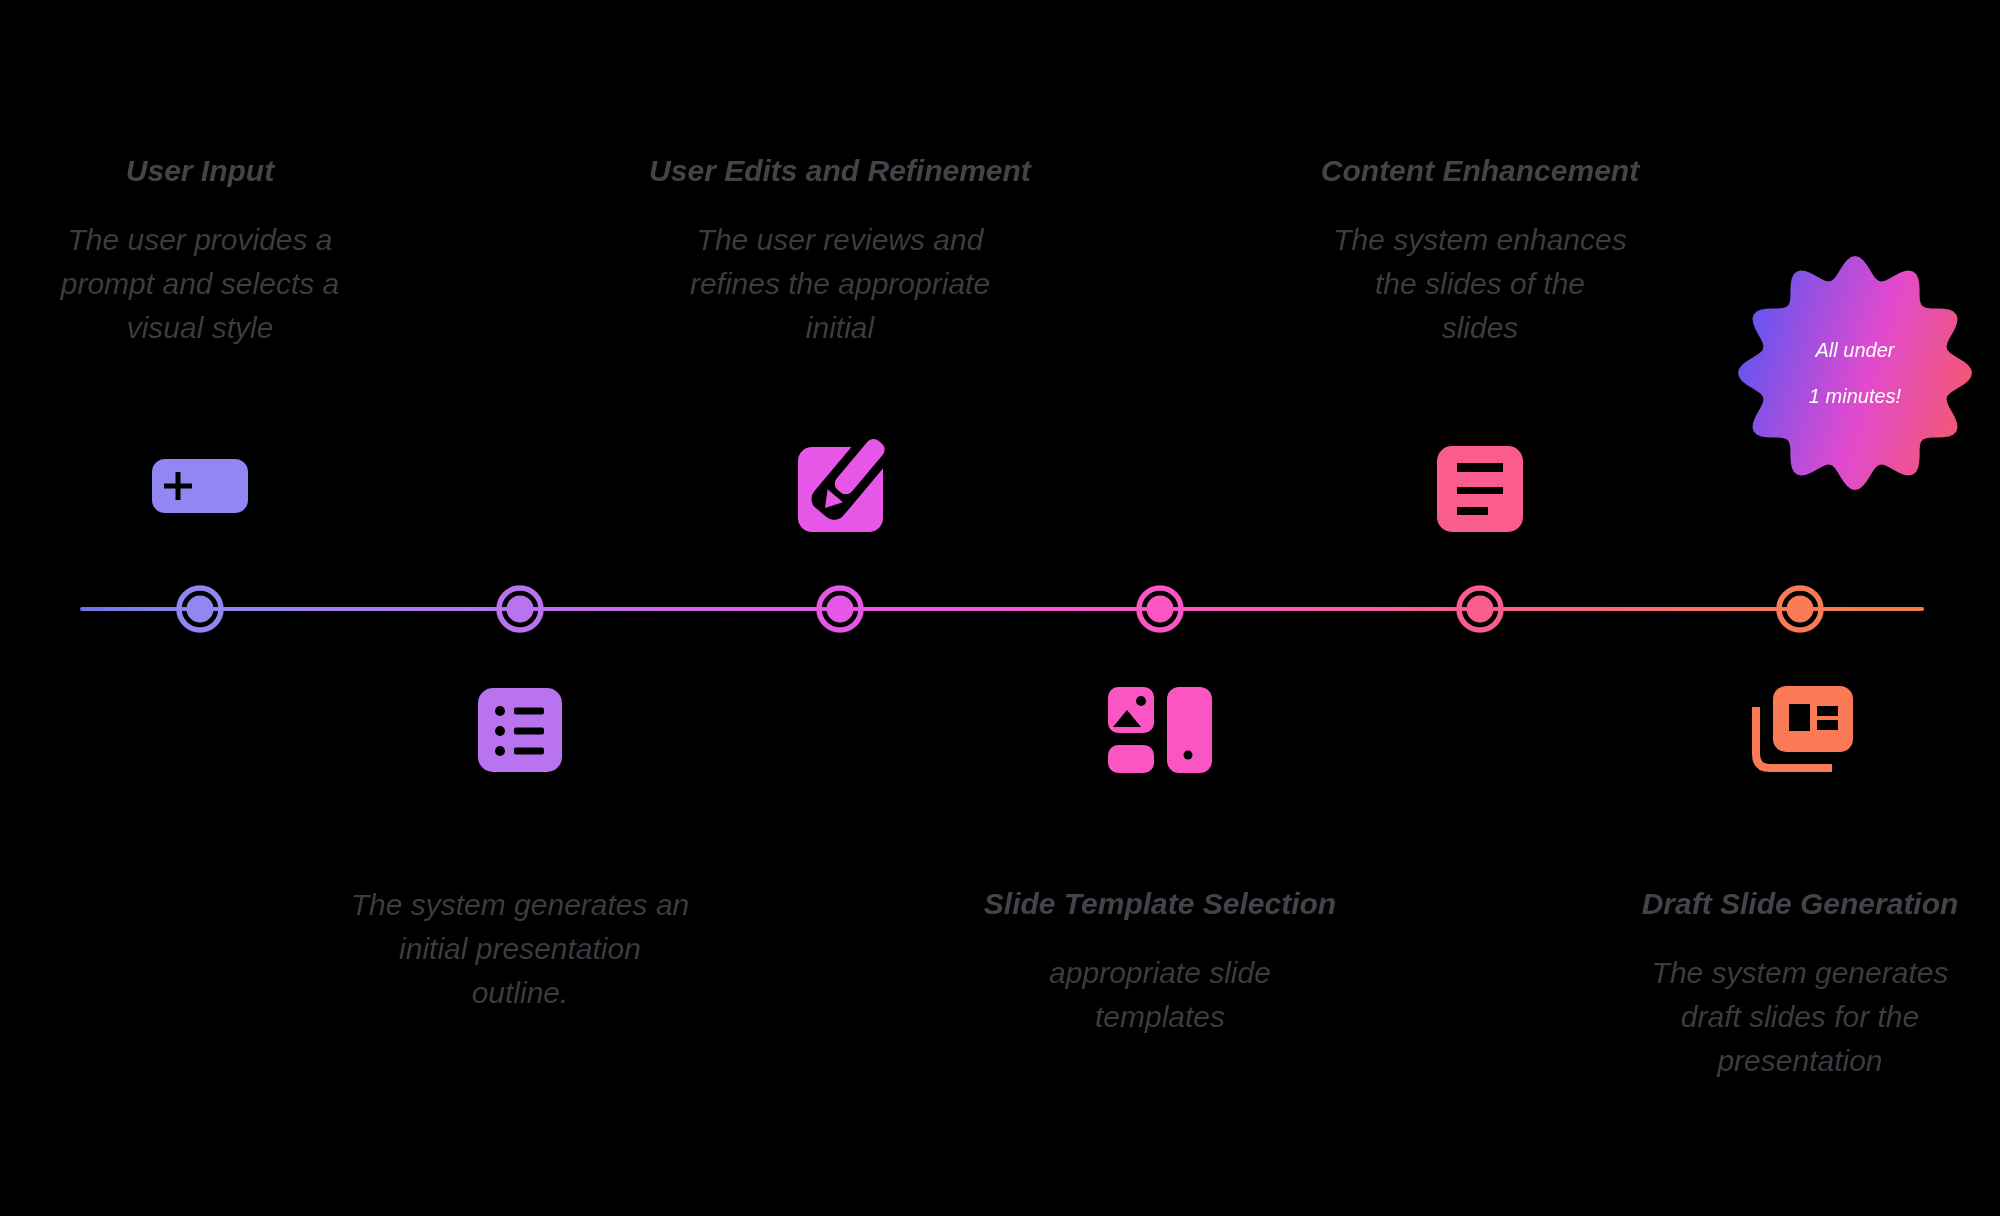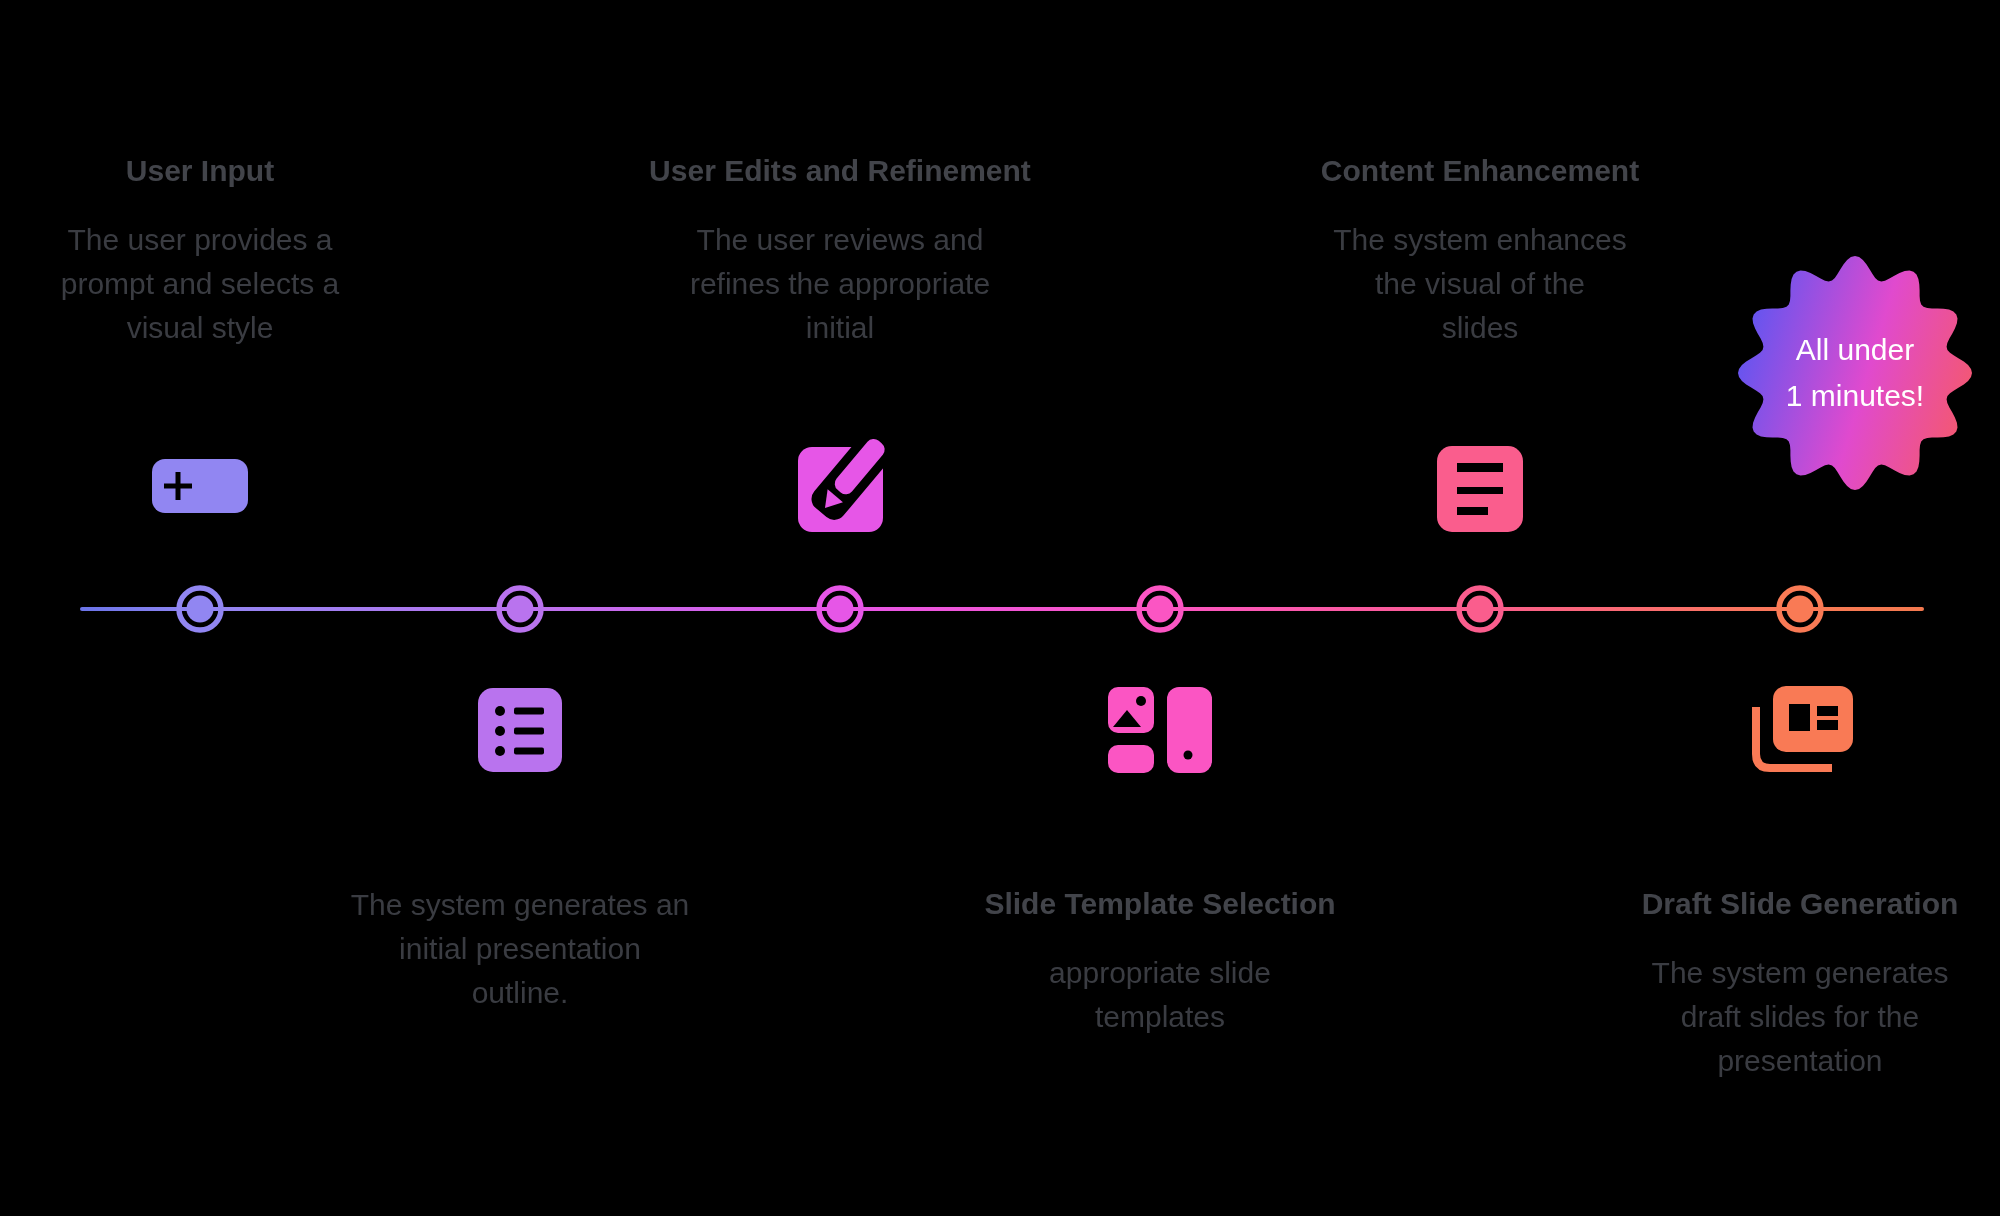--- a/index.html
+++ b/index.html
@@ -1,18 +1,19 @@
 <!DOCTYPE html>
 <html><head>
 <meta charset="utf-8">
 <style>
   html,body{margin:0;padding:0;background:#000;}
   .canvas{
     position:relative;width:2000px;height:1216px;background:#000;overflow:hidden;
     font-family:"Liberation Sans",sans-serif;
+    font-style:italic;
   }
   
   .step-block{position:absolute;width:420px;text-align:center;}
   .step-title{font-size:30px;font-weight:700;color:#42444a;line-height:42px;margin:0 0 26px 0;}
   .step-desc{font-size:30px;font-weight:400;color:#3a3c42;line-height:44px;}
   .s1{left:-10px;top:150px;}
   .s3{left:630px;top:150px;}
   .s5{left:1270px;top:150px;}
   .s2{left:310px;top:883px;}
   .s4{left:950px;top:883px;}
@@ -33,21 +34,21 @@
   .i3{left:795px;top:429px;}
   .i4{left:1107px;top:687px;}
   .i5{left:1437px;top:446px;}
   .i6{left:1750px;top:684px;}
   
   .badge{position:absolute;left:1735px;top:253px;width:240px;height:240px;}
   .badge svg{position:absolute;left:0;top:0;}
   .badge-text{
     position:absolute;left:0;top:0;width:240px;height:240px;
     display:flex;flex-direction:column;align-items:center;justify-content:center;
-    color:#ffffff;font-size:30px;font-weight:500;line-height:46px;text-align:center;
+    color:#ffffff;font-size:20px;font-weight:500;line-height:46px;text-align:center;
   }
 </style>
 </head>
 <body>
 
 <div class="canvas">
 
   <div class="step-block s1">
     <div class="step-title">User Input</div>
     <div class="step-desc">
@@ -79,21 +80,21 @@
     <div class="step-desc">
       <div>appropriate slide</div>
       <div>templates</div>
     </div>
   </div>
 
   <div class="step-block s5">
     <div class="step-title">Content Enhancement</div>
     <div class="step-desc">
       <div>The system enhances</div>
-      <div>the visual of the</div>
+      <div>the slides of the</div>
       <div>slides</div>
     </div>
   </div>
 
   <div class="step-block s6">
     <div class="step-title">Draft Slide Generation</div>
     <div class="step-desc">
       <div>The system generates</div>
       <div>draft slides for the</div>
       <div>presentation</div>

